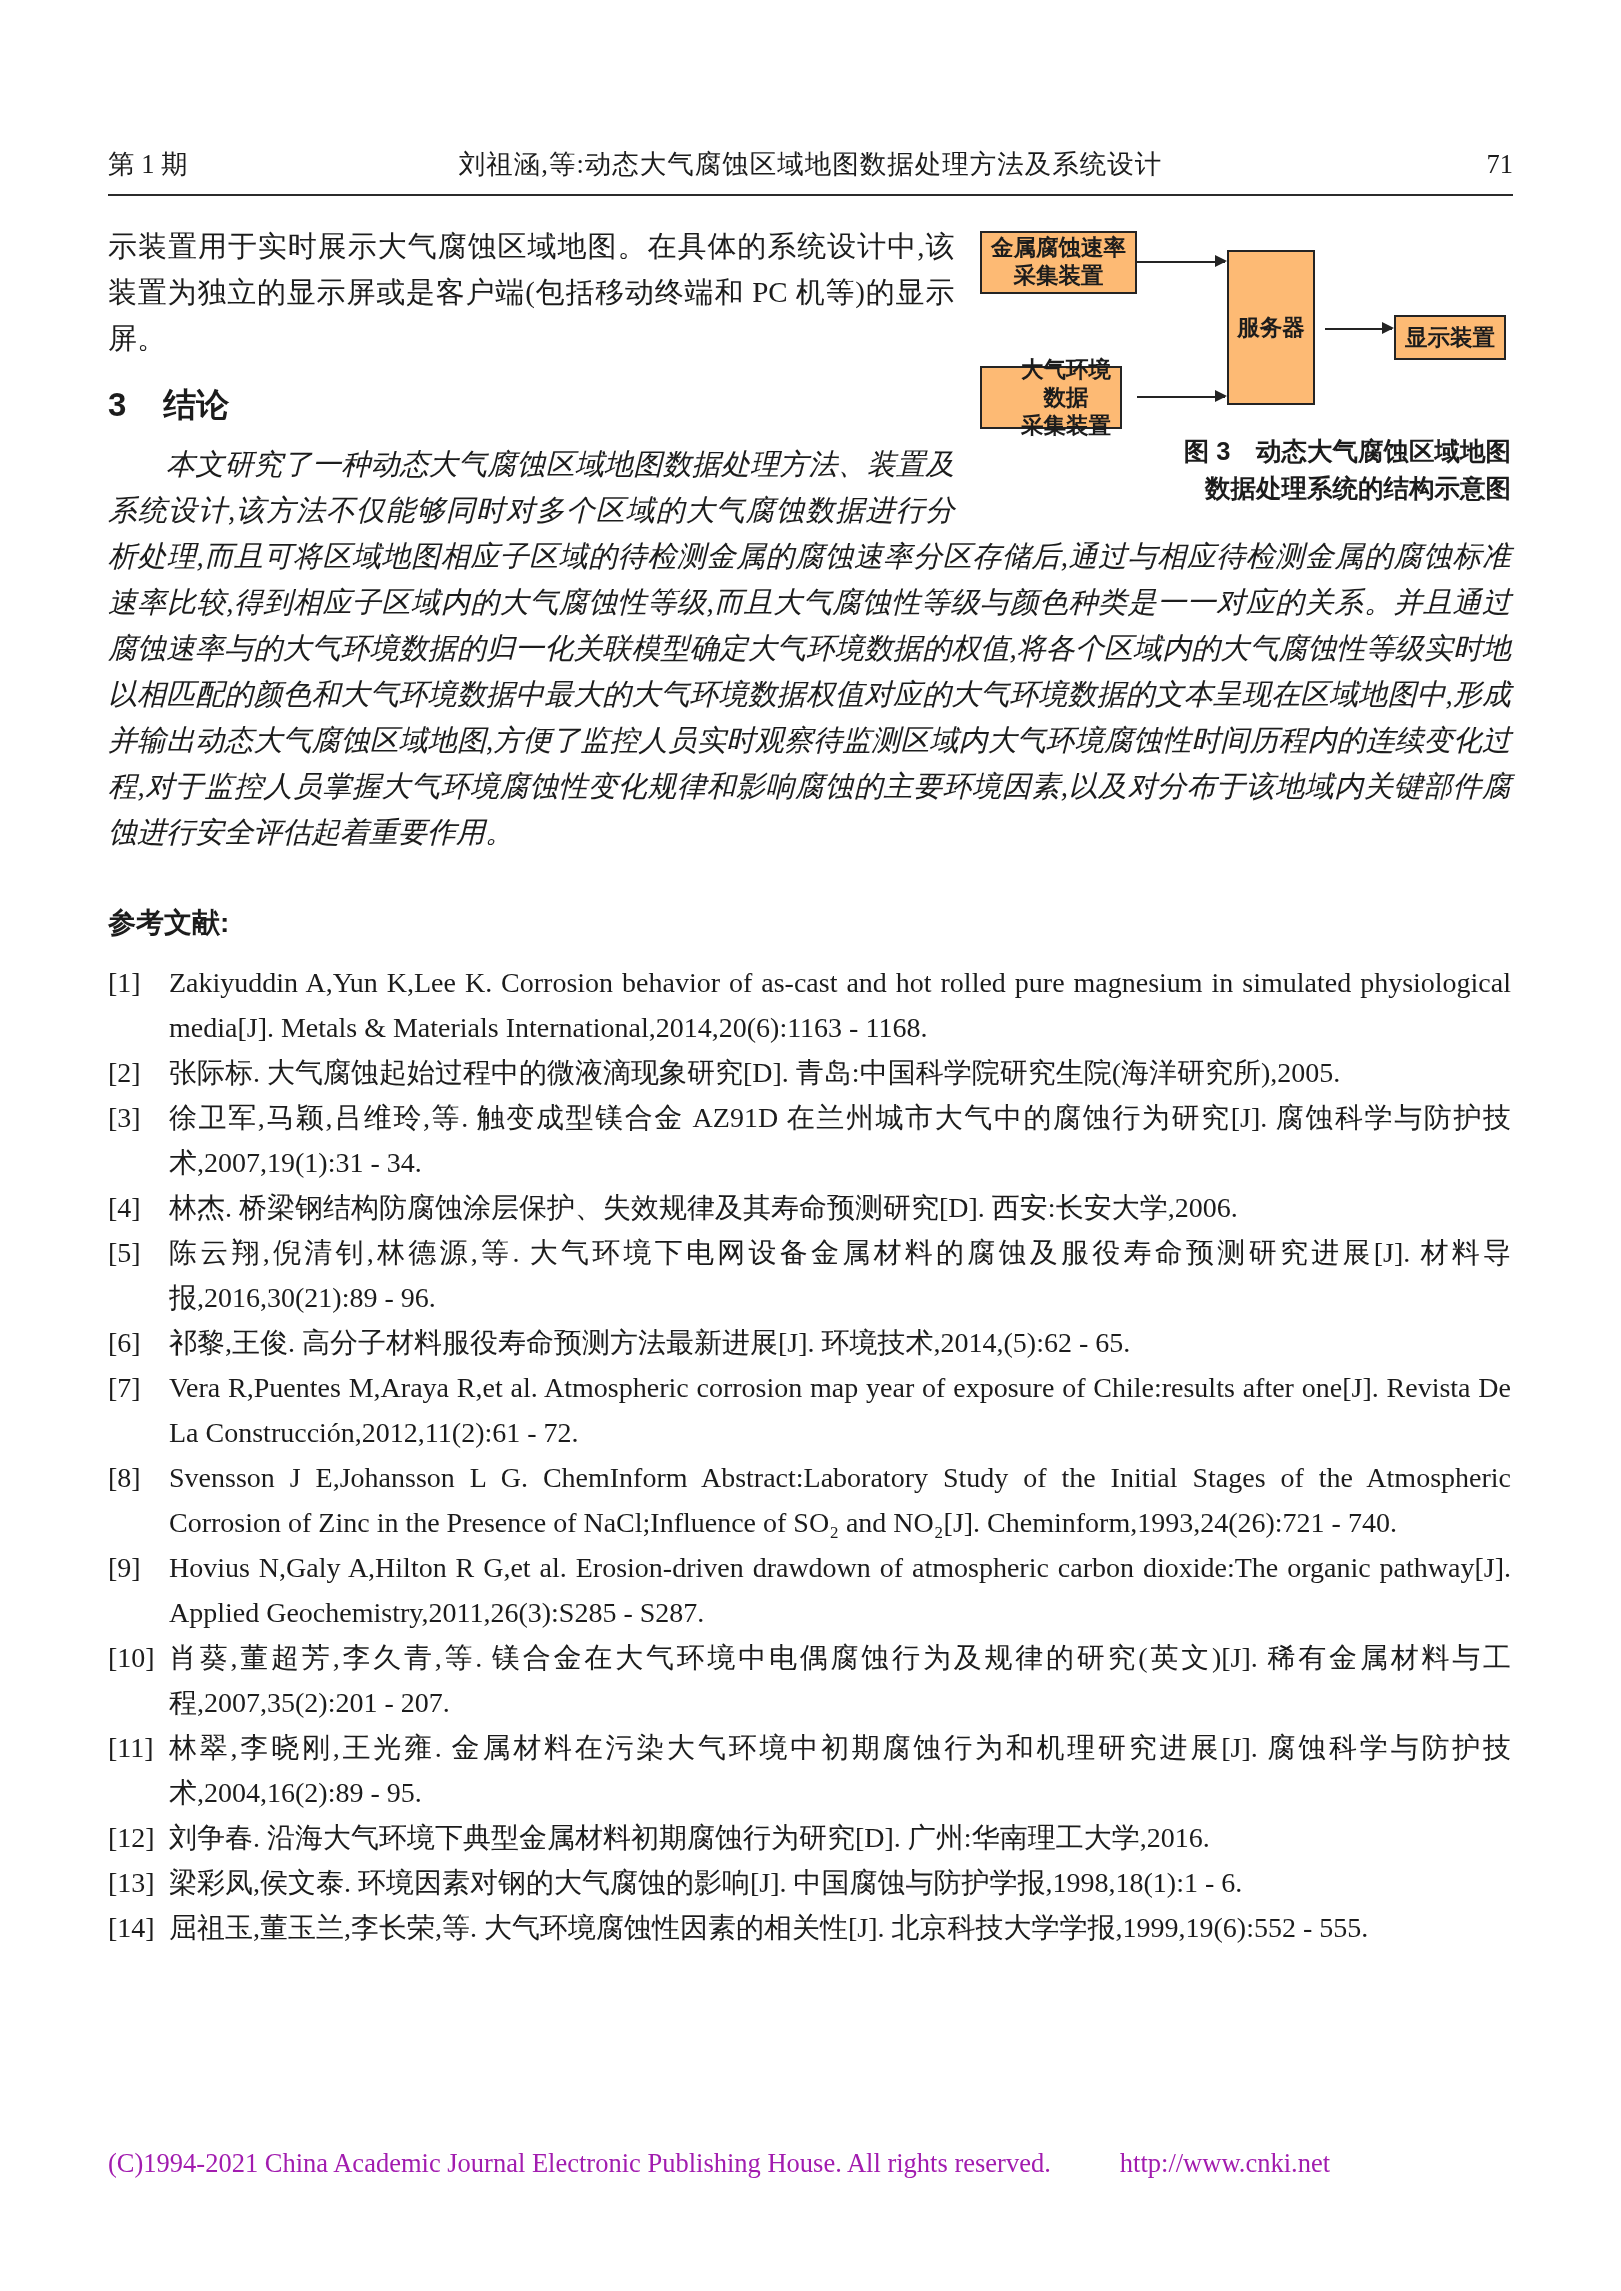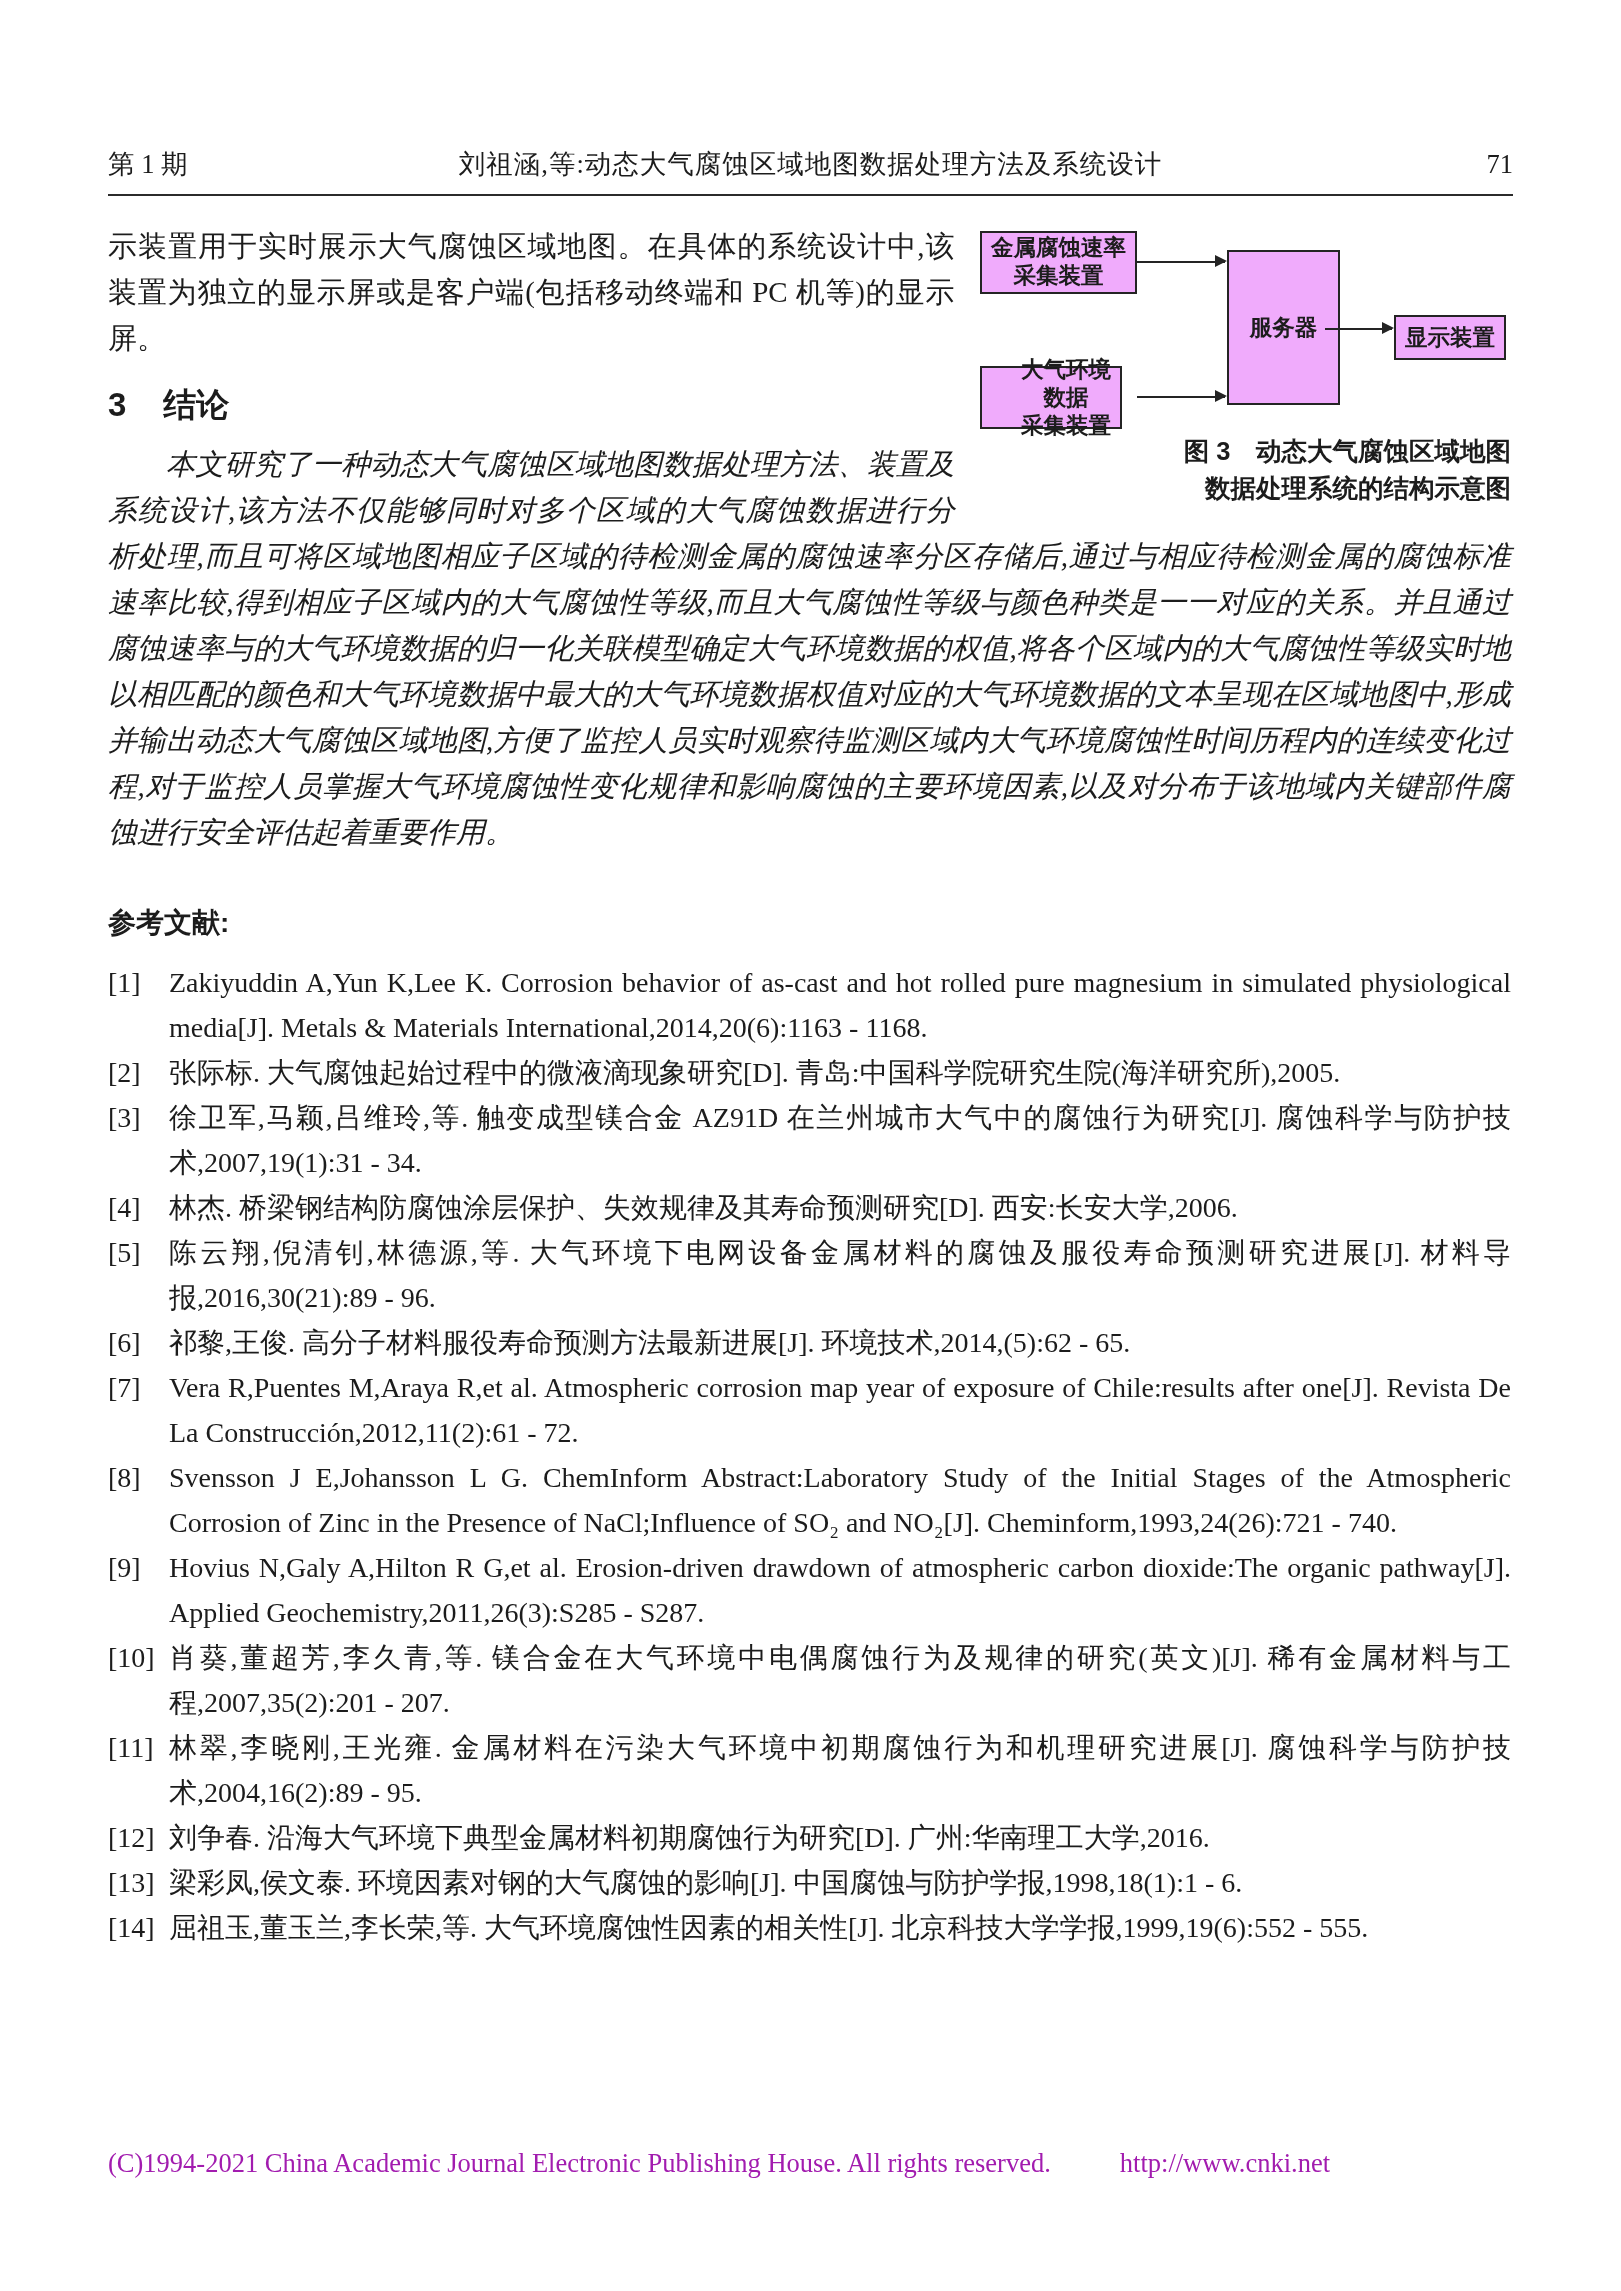--- a/index.html
+++ b/index.html
@@ -33,25 +33,25 @@
 
   
   .figure { float: right; width: 537px; margin-left: 19.6px; padding-bottom: 13.7px; }
   .diagram { position: relative; height: 196px; }
   .dbox {
     position: absolute;
     border: 2px solid #242424;
     display: flex; flex-direction: column; align-items: center; justify-content: center;
     font-family: "Liberation Sans", "DejaVu Sans", sans-serif;
     font-weight: bold; font-size: 22.5px; line-height: 28px; text-align: center;
-    background: #f0abfc;
+    background: #fdba74;
   }
   .box-metal   { left: 5.9px;   top: 7.8px;   width: 157px; height: 63px; }
   .box-atmos   { left: 5.9px;   top: 143px; width: 142px; height: 63px; padding-left: 30px; }
-  .box-server  { left: 253px; top: 27.4px;  width: 113px; height: 155px; }
+  .box-server  { left: 253px; top: 27.4px;  width: 88px; height: 155px; }
   .box-display { left: 420px; top: 92px;  width: 112px; height: 45px; }
   .arrow { position: absolute; height: 2px; background: #242424; }
   .arrow::after {
     content: ""; position: absolute; right: -2px; top: -5.9px;
     border-left: 12.7px solid #242424;
     border-top: 6.9px solid transparent; border-bottom: 6.9px solid transparent;
   }
   .arrow-1 { left: 163px; top: 38px;  width: 88px; }
   .arrow-2 { left: 163px; top: 173px; width: 88px; }
   .arrow-3 { left: 351px; top: 105px; width: 67px; }

